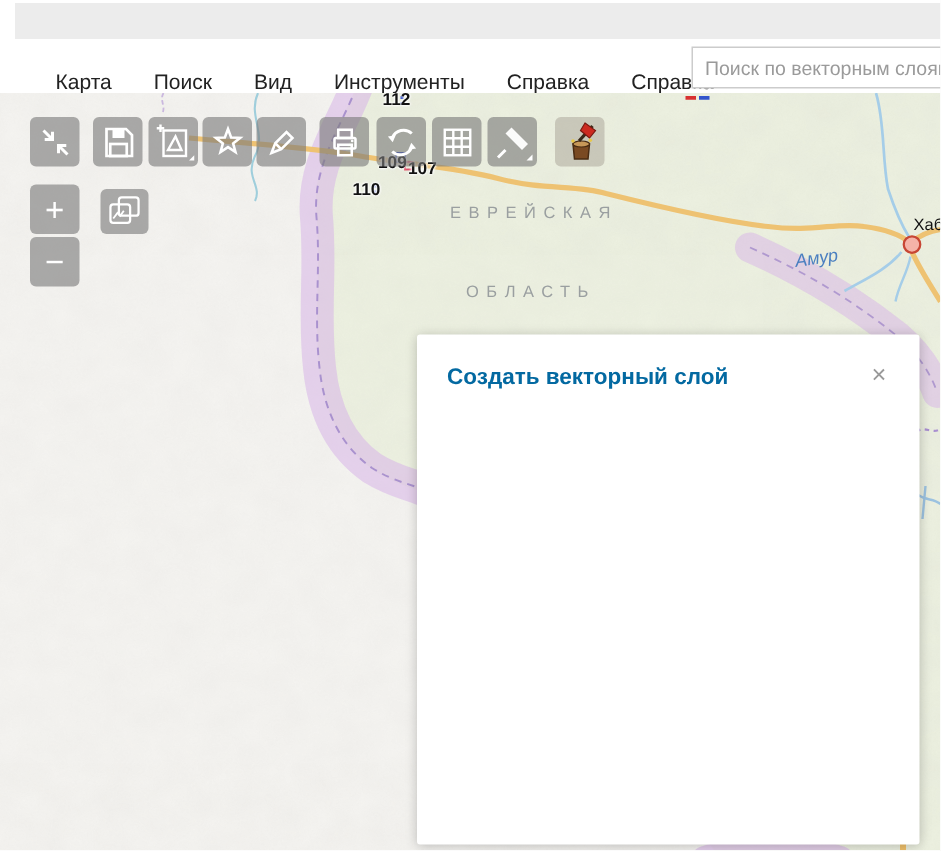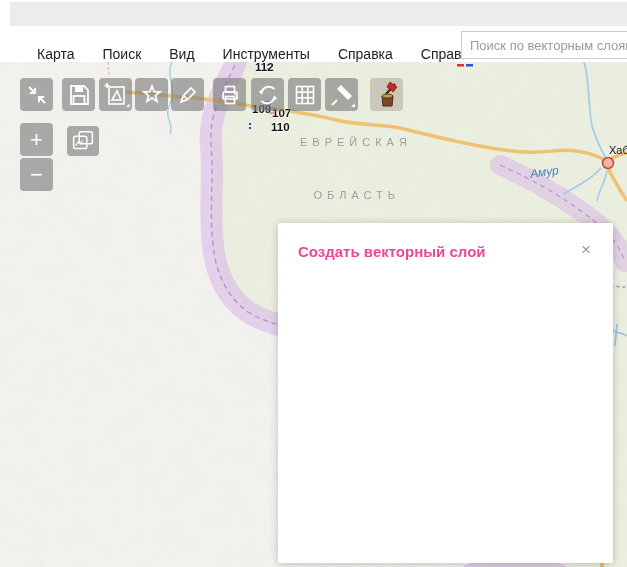--- a/index.html
+++ b/index.html
@@ -12,21 +12,21 @@
            display:flex;align-items:flex-end;gap:28px;padding-left:37px;box-sizing:border-box;}
   .menu-item{font-size:14px;color:#222;cursor:pointer;white-space:nowrap;}
   .search{position:absolute;left:461px;top:5px;width:175px;height:28px;border:1px solid #ccc;
           box-sizing:border-box;padding:0 8px;font-size:13px;color:#333;outline:none;
           font-family:"Liberation Sans", sans-serif;}
   .search::placeholder{color:#9a9a9a;}
   
   .map{position:absolute;left:0;top:62px;width:627px;height:505px;overflow:hidden;background:#f5f4f1;}
   .map svg.base{position:absolute;left:0;top:0;}
   
-  .region-line{position:absolute;font-size:11px;letter-spacing:5px;color:#9a9fa0;text-align:right;
+  .region-line{position:absolute;font-size:11px;letter-spacing:5px;color:#9a9fa0;text-align:center;
                font-weight:400;}
   .river-label{position:absolute;left:530px;top:103px;color:#4a7fc0;font-style:italic;font-size:12px;
                transform:rotate(-8deg);}
   .city-label{position:absolute;left:609px;top:82px;color:#111;font-size:11px;white-space:nowrap;}
   .mk{position:absolute;font-size:11.5px;font-weight:700;color:#121212;
       text-shadow:0 0 2px #fff,0 0 2px #fff,0 0 2px #fff;}
   
   .tb{position:absolute;top:16px;width:33px;height:33px;border:none;border-radius:4px;
       background:rgba(122,122,122,.62);padding:0;cursor:pointer;display:flex;
       align-items:center;justify-content:center;}
@@ -34,21 +34,21 @@
   .tb svg{display:block;}
   .zb{position:absolute;left:20px;width:33px;height:33px;border:none;border-radius:4px;
       background:rgba(122,122,122,.62);color:#fff;font-size:22px;line-height:30px;
       cursor:pointer;padding:0;font-family:"Liberation Sans", sans-serif;}
   .bm{position:absolute;left:67px;top:64px;width:32px;height:30px;border:none;border-radius:4px;
       background:rgba(122,122,122,.62);padding:0;cursor:pointer;display:flex;
       align-items:center;justify-content:center;}
   
   .dialog{position:absolute;left:278px;top:161px;width:335px;height:340px;background:#fff;
           border-radius:2px;box-shadow:0 1px 8px rgba(0,0,0,.22);}
-  .dialog-title{position:absolute;left:20px;top:20px;font-size:15px;font-weight:700;color:#ec4899;}
+  .dialog-title{position:absolute;left:20px;top:20px;font-size:15px;font-weight:700;color:#0369a1;}
   .dialog-close{position:absolute;right:22px;top:18px;border:none;background:transparent;
                 color:#999;font-size:17px;line-height:17px;cursor:pointer;padding:0;
                 font-family:"Liberation Sans", sans-serif;}
   .dialog-body{position:absolute;left:0;top:50px;right:0;bottom:0;}
 </style>
 </head>
 <body>
 
 <div class="window">
 
@@ -112,21 +112,21 @@
         <rect x="267" y="6" width="2" height="2" fill="#2b48cc"></rect>
       <rect x="249" y="61" width="2" height="2" fill="#2b48cc"></rect>
         <rect x="249" y="65" width="2" height="2" fill="#2b48cc"></rect>
 
       <circle cx="608" cy="101" r="5.5" fill="#f5b3a8" stroke="#c74634" stroke-width="1.5"></circle>
     </svg>
 
     <span class="mk" style="left:255px;top:-1px;">112</span>
     <span class="mk" style="left:241px;top:41px;margin-left:11px;">109</span>
     <span class="mk" style="left:272px;top:45px;">107</span>
-    <span class="mk" style="left:235px;top:59px;margin-left:36px;">110</span>
+    <span class="mk" style="left:235px;top:59px;">110</span>
 
     <div class="region-line" style="left:300px;top:74px;width:110px;">ЕВРЕЙСКАЯ</div>
     <div class="region-line" style="left:308px;top:127px;width:92px;">ОБЛАСТЬ</div>
     <div class="river-label">Амур</div>
     <div class="city-label">Хаб</div>
 
     <button class="tb" style="left:20px;">
       <svg width="32" height="32" viewBox="0 0 32 32" fill="none" stroke="#fff" stroke-width="2">
         <line x1="8" y1="8" x2="14" y2="14"></line>
           <polyline points="14,8.8 14,14 8.8,14"></polyline>

